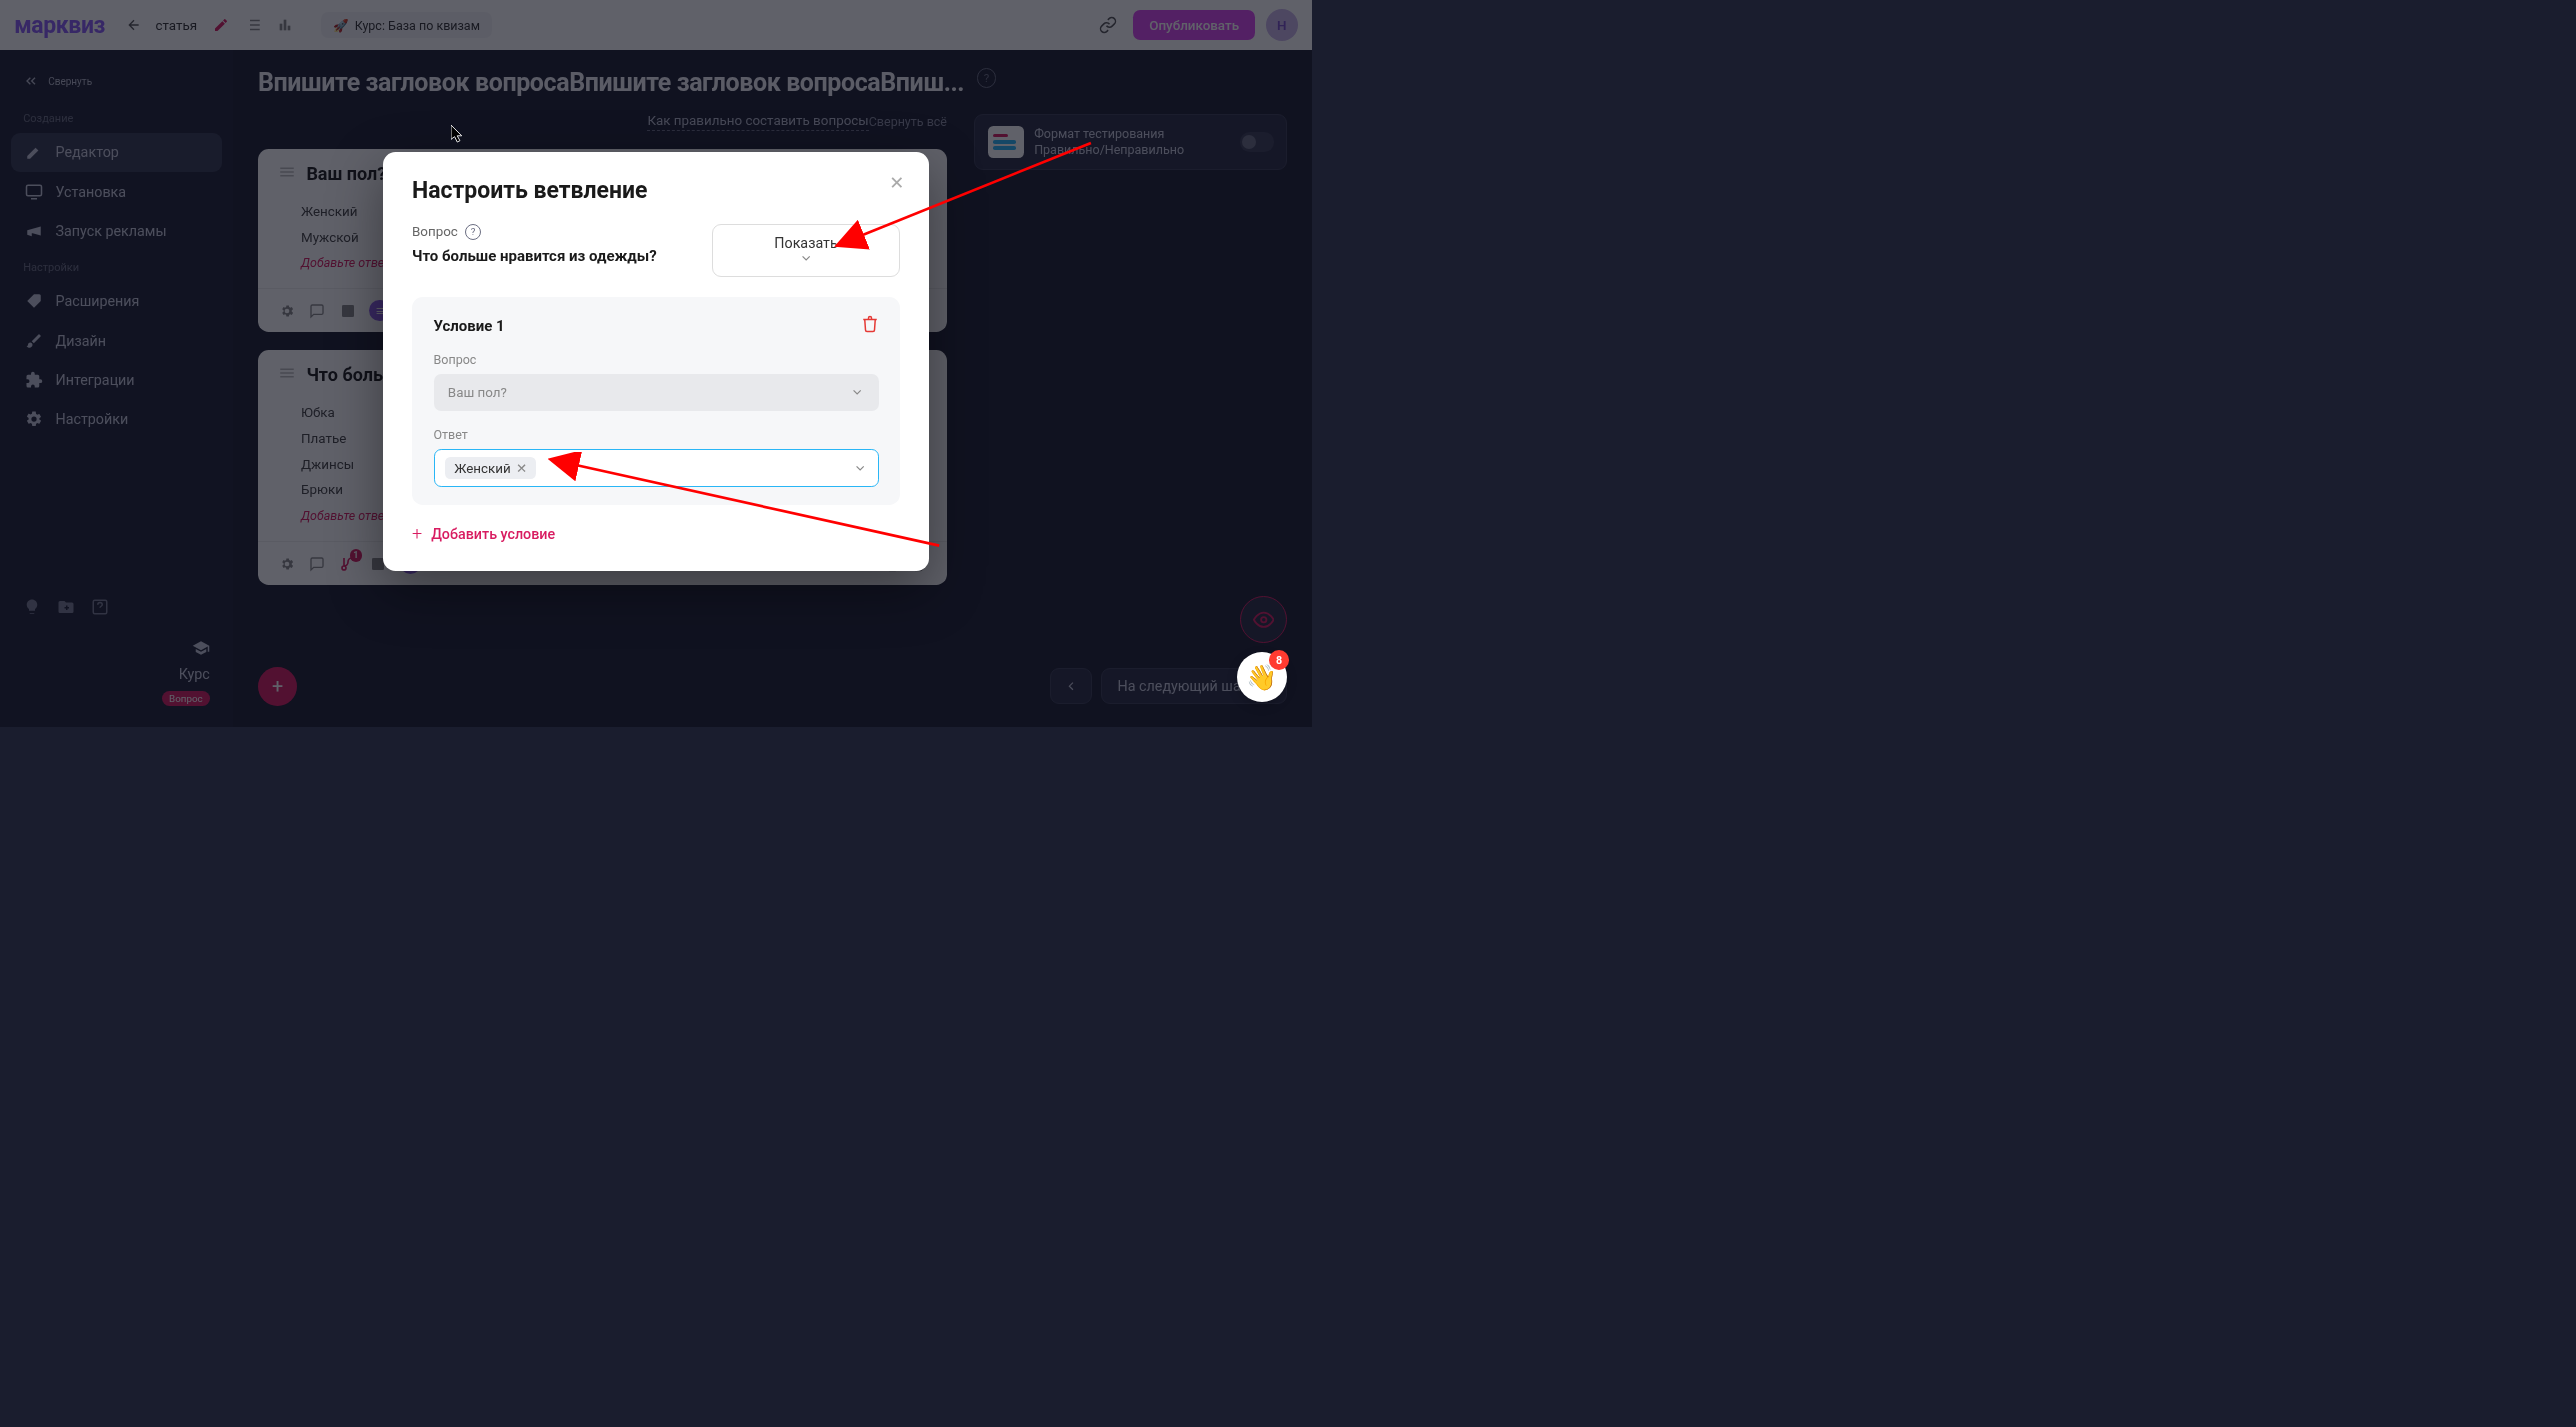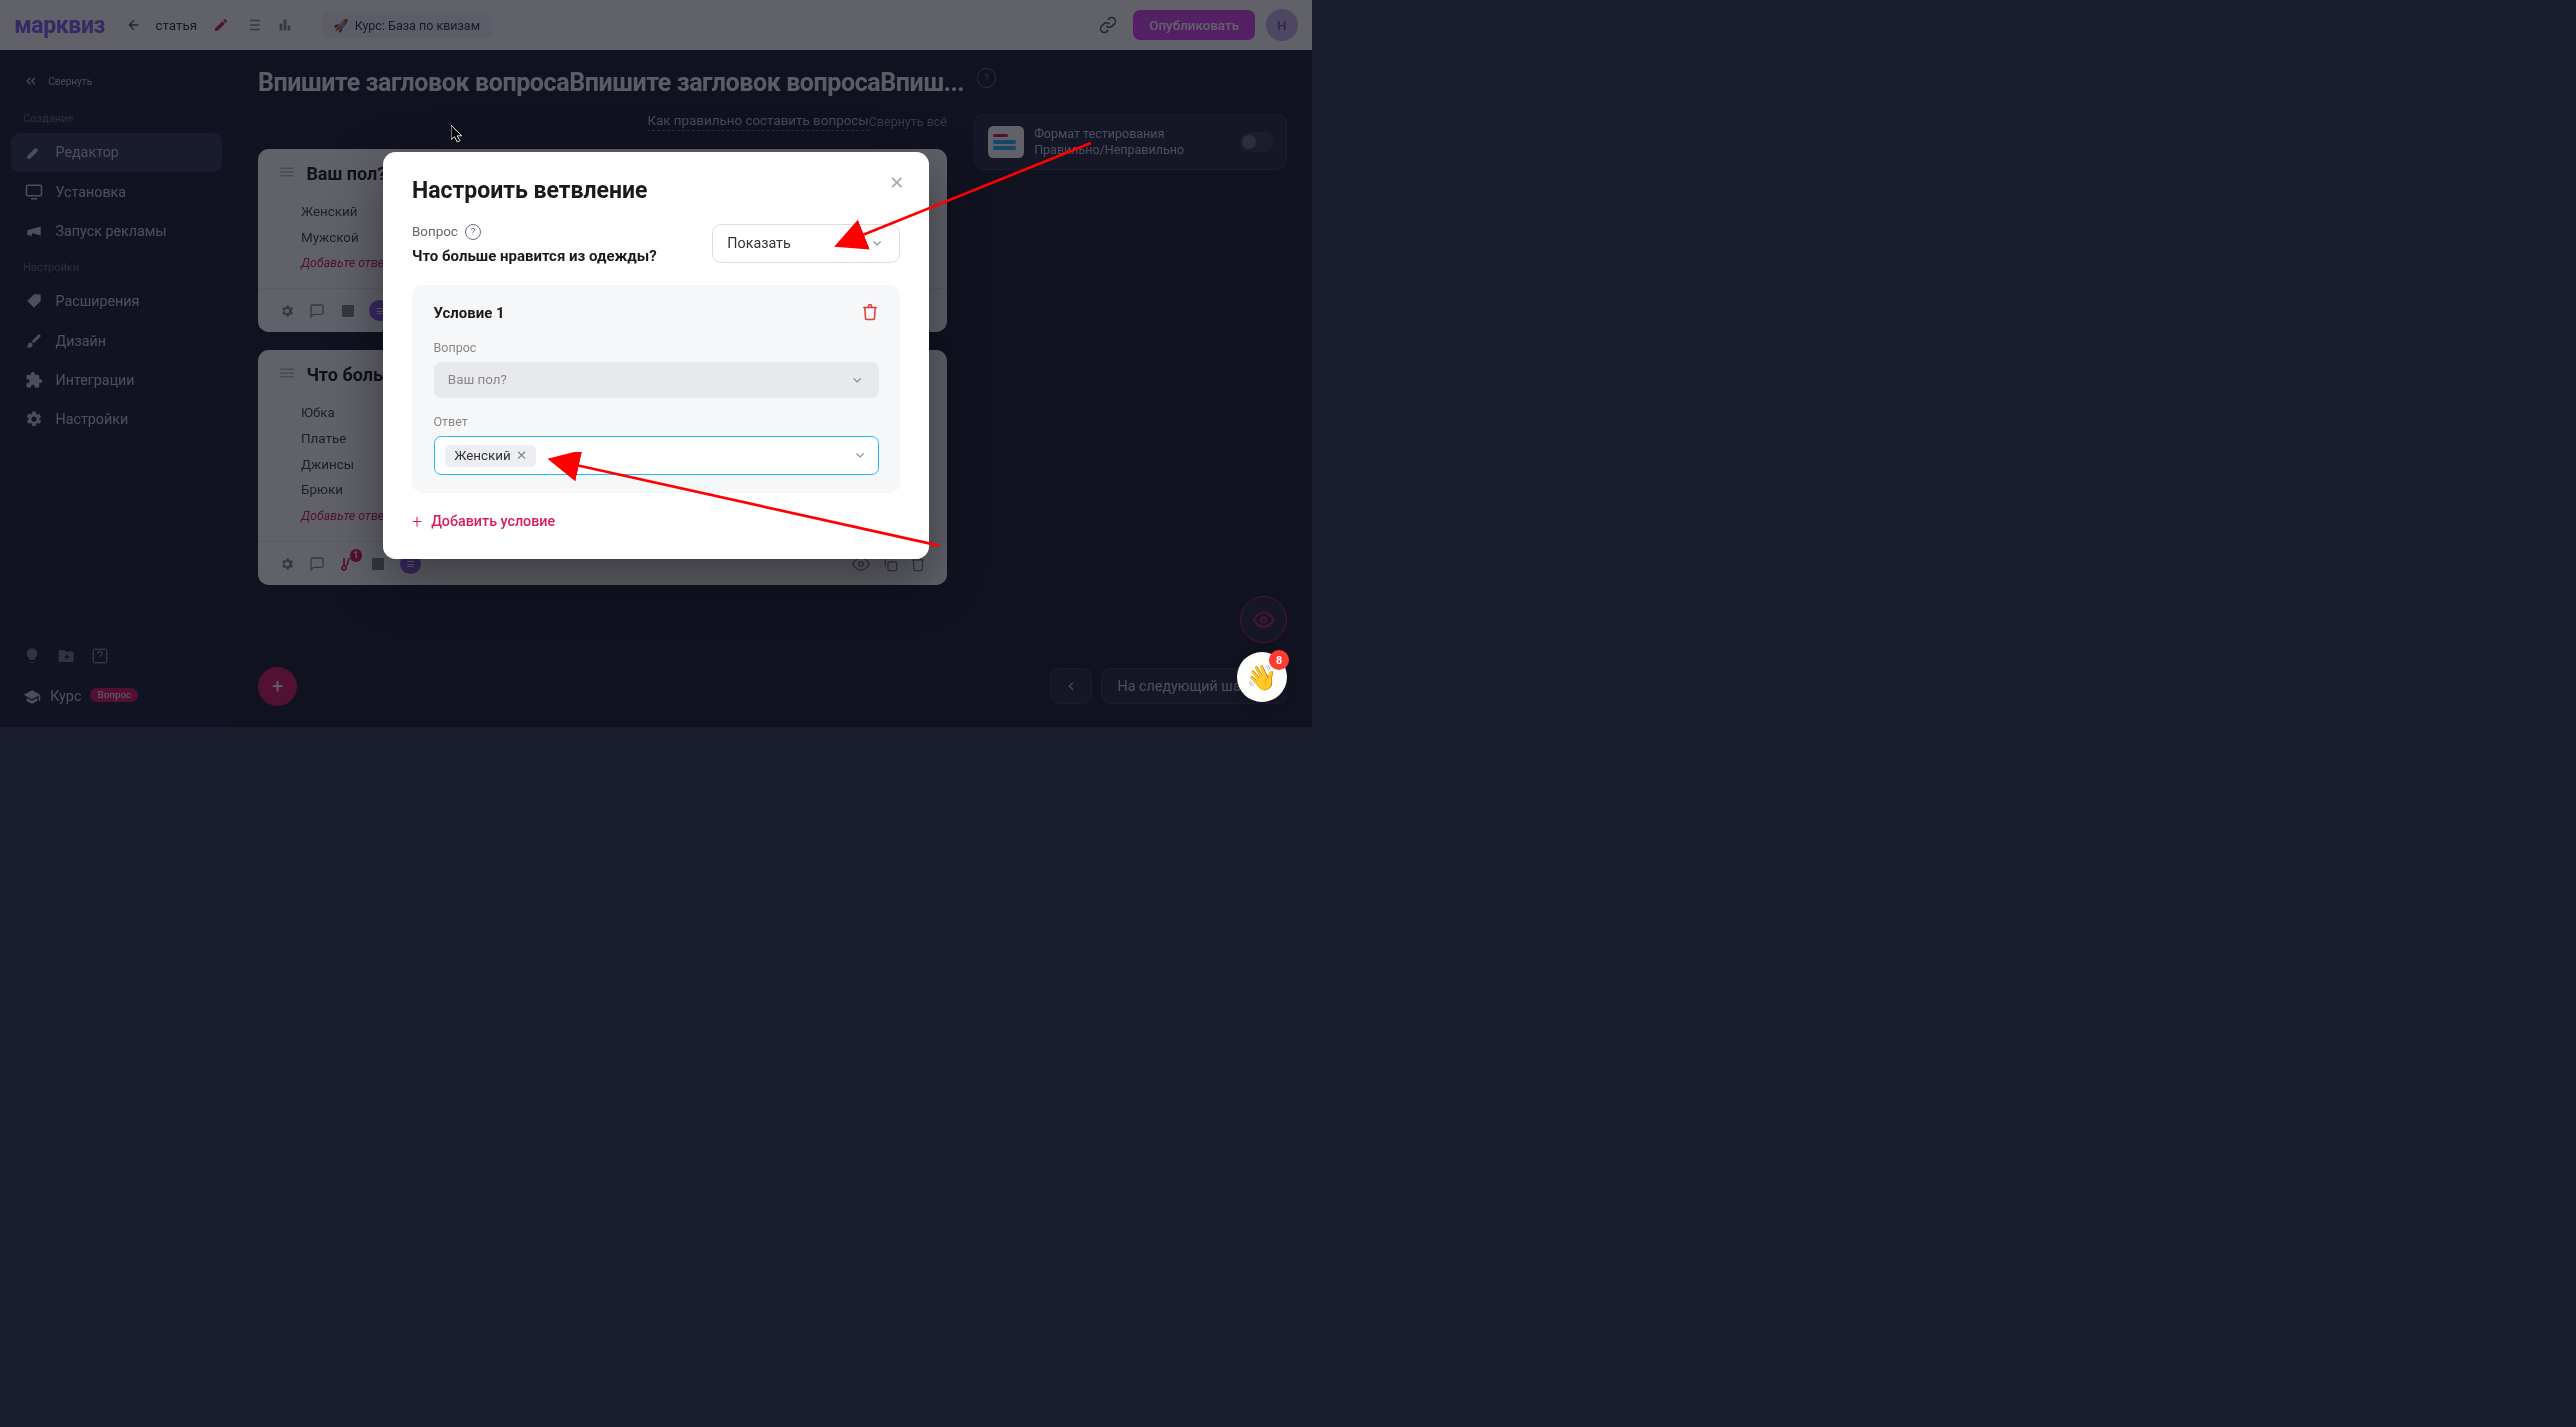--- a/index.html
+++ b/index.html
@@ -24,21 +24,21 @@
 
 .sidebar { position:absolute; left:0; top:50px; bottom:0; width:233px; background:#1f2235; padding:16px 10.7px; color:#b5b8c9; z-index:1; }
 .collapse-row { display:flex; align-items:center; gap:9px; padding:7.2px 12.5px; color:#b5b8c9; cursor:pointer; font-size:10px; margin-bottom:16px; }
 .sb-section { font-size:11px; color:#6b6e82; padding:0 12.5px; margin-bottom:7.2px; margin-top:10.7px;}
 .sb-item { display:flex; align-items:center; gap:12.5px; padding:10.7px 14.3px; border-radius:9px; cursor:pointer; font-size:14.3px; color:#c5c8d9; }
 .sb-item.active { background:#363a52; }
 .sb-item svg { width:18px; height:18px; flex-shrink:0; }
 .sb-bottom { position:absolute; bottom:14.3px; left:10.7px; right:10.7px; }
 .sb-bottom-icons { display:flex; gap:16px; padding:0 12.5px; margin-bottom:12.5px; color:#7a7d92; }
 .sb-bottom-icons > * { cursor:pointer; }
-.course-row { display:flex;align-items:flex-start;gap:9px;padding:7.2px 12.5px;color:#c5c8d9;cursor:pointer; }
+.course-row { display:flex;align-items:flex-end;gap:9px;padding:7.2px 12.5px;color:#c5c8d9;cursor:pointer;flex-direction:column; }
 .badge-new { background:#d81b60;color:#fff;font-size:9.8px;padding:1.8px 7.2px;border-radius:9px; }
 
 
 .main { position:absolute; left:233px; top:50px; right:0; bottom:0; padding:18px 25px; z-index:1; }
 .page-title { font-size:25px; font-weight:700; color:#f0f0f5; letter-spacing:-0.4px; }
 .title-row { display:flex; align-items:flex-start; gap:12.5px; }
 .help-circ { width:19.7px;height:19.7px;border:1.3px solid #6b6e82;border-radius:50%;display:flex;align-items:center;justify-content:center;color:#6b6e82;font-size:11.6px;cursor:pointer;}
 .sub-row { display:flex; align-items:center; justify-content:flex-end; margin-top:16px; width:689px; }
 .sub-link { color:#b5b8c9; font-size:13.4px; border-bottom:0.9px dashed #6b6e82; padding-bottom:1.8px; cursor:pointer; }
 .collapse-all { color:#8a8da0; font-size:12.5px; cursor:pointer; }
@@ -75,21 +75,21 @@
 .chat-badge { position:absolute;top:-1.8px;right:-1.8px;width:19.7px;height:19.7px;background:#ff3b30;border-radius:50%;color:#fff;font-size:10.7px;font-weight:700;display:flex;align-items:center;justify-content:center; }
 
 
 .modal { position:absolute; left:383px; top:152px; width:546px; background:#fff; border-radius:12.5px; box-shadow:0 18px 54px rgba(0,0,0,0.4); z-index:100; padding:25px 29px 27px; }
 .modal-title { font-size:23px; font-weight:700; color:#1a1a1a; }
 .modal-close { position:absolute; top:18px; right:19.7px; color:#aaa; cursor:pointer; font-size:18px; width:25px;height:25px;display:flex;align-items:center;justify-content:center; }
 .mod-row1 { display:flex; align-items:flex-start; justify-content:space-between; margin-top:19.7px; }
 .mod-left { }
 .mod-label { font-size:13.4px; color:#666; display:flex;align-items:center;gap:7.2px; }
 .mod-qtext { font-size:15px; font-weight:700; color:#1a1a1a; margin-top:7.2px; }
-.show-select { border:0.9px solid #ddd; border-radius:9px; padding:10.7px 14.3px; width:188px; display:flex;align-items:center;justify-content:space-between;cursor:pointer; font-size:14.3px; color:#333; }
+.show-select { border:0.9px solid #ddd; border-radius:9px; padding:10.7px 14.3px; width:188px; display:flex;align-items:center;justify-content:space-between;cursor:pointer; font-size:14.3px; color:#333;flex-direction:column; }
 .cond-block { background:#f6f7f9; border-radius:10.7px; padding:18px 21.5px; margin-top:19.7px; }
 .cond-head { display:flex; justify-content:space-between; align-items:center; }
 .cond-title { font-size:15px; font-weight:700; color:#1a1a1a; }
 .trash { color:#e53935; cursor:pointer; }
 .cond-label { font-size:12.5px; color:#888; margin-top:16px; }
 .cond-select { background:#e8e9ec; border-radius:7.2px; padding:10.7px 14.3px; margin-top:7.2px; display:flex;align-items:center;justify-content:space-between; color:#888; cursor:pointer; font-size:13.4px; }
 .ans-select { background:#fff; border:1.3px solid #29b6f6; border-radius:7.2px; padding:7.2px 10.7px; margin-top:7.2px; display:flex;align-items:center;justify-content:space-between;cursor:pointer; }
 .chip { background:#eceef2; border-radius:5.4px; padding:3.6px 9px; display:inline-flex;align-items:center;gap:5.4px;font-size:13.4px;color:#333; }
 .chip-x { color:#888;cursor:pointer; }
 .add-cond { display:flex;align-items:center;gap:9px;color:#d81b60;font-size:14.3px;font-weight:500;margin-top:18px;cursor:pointer; }

